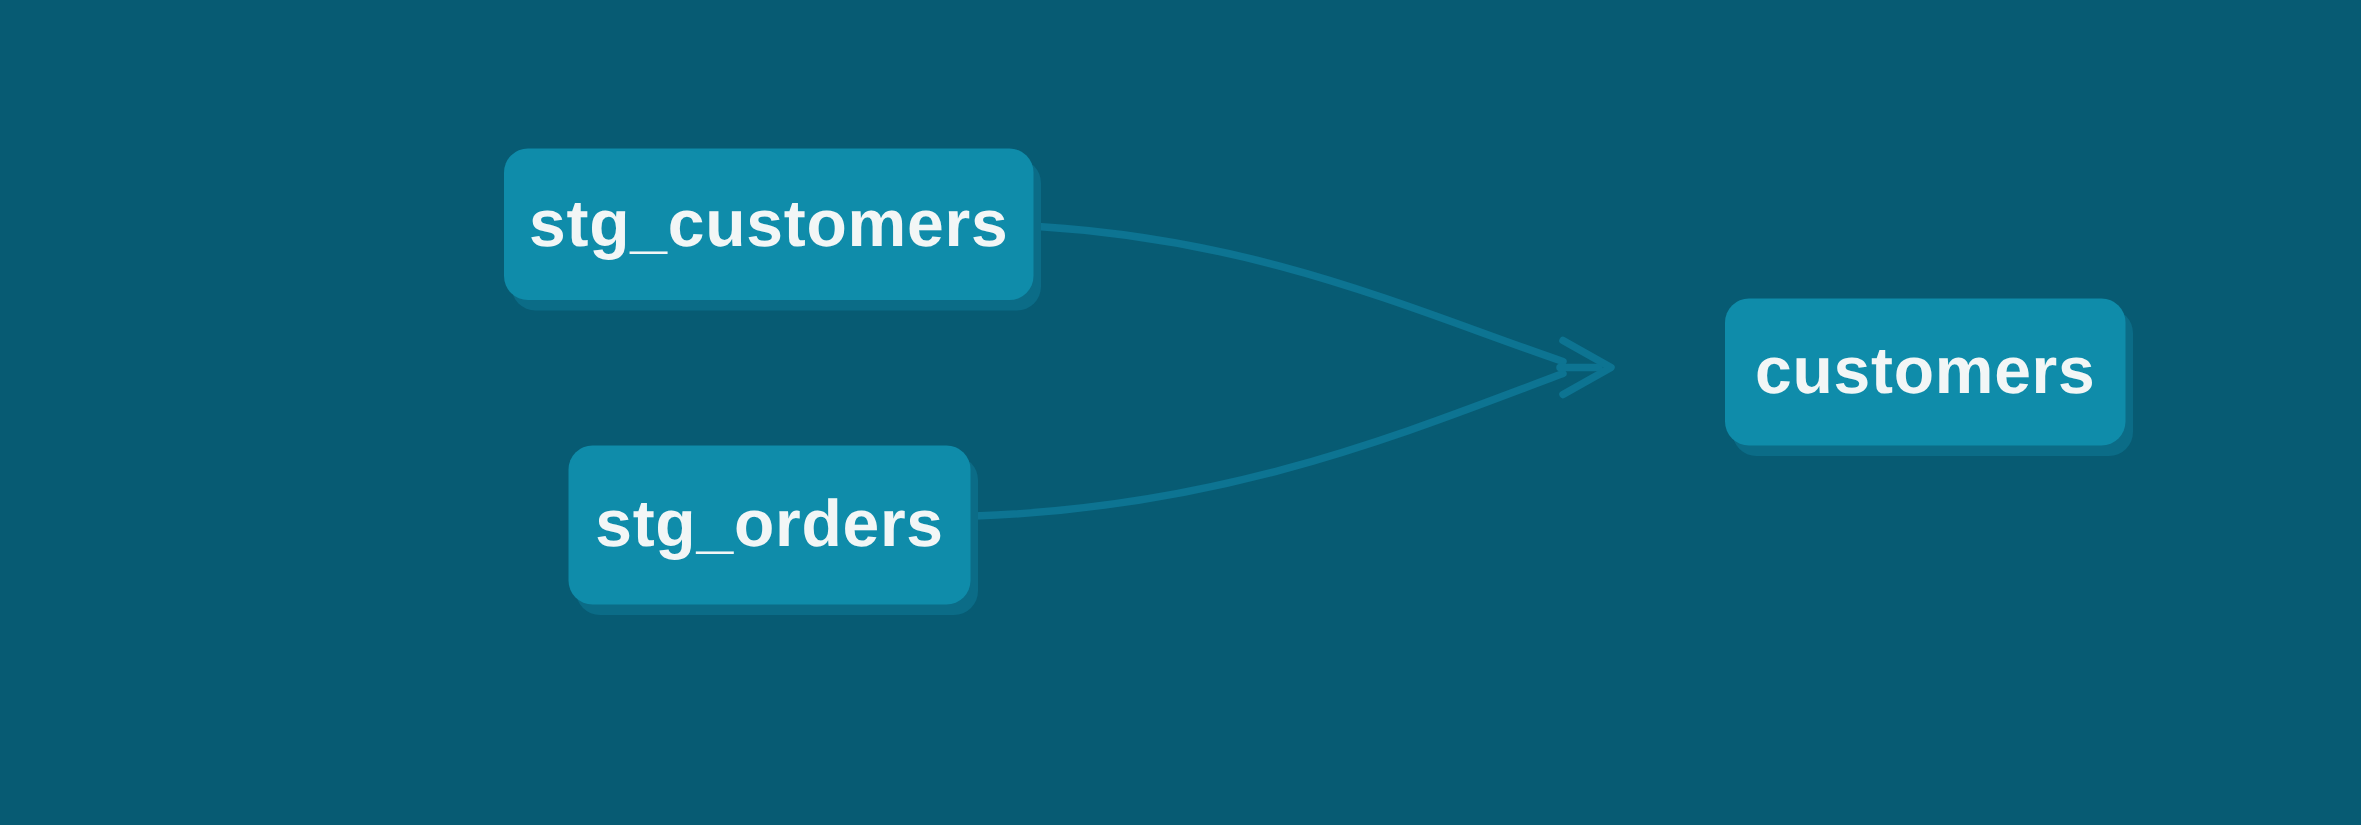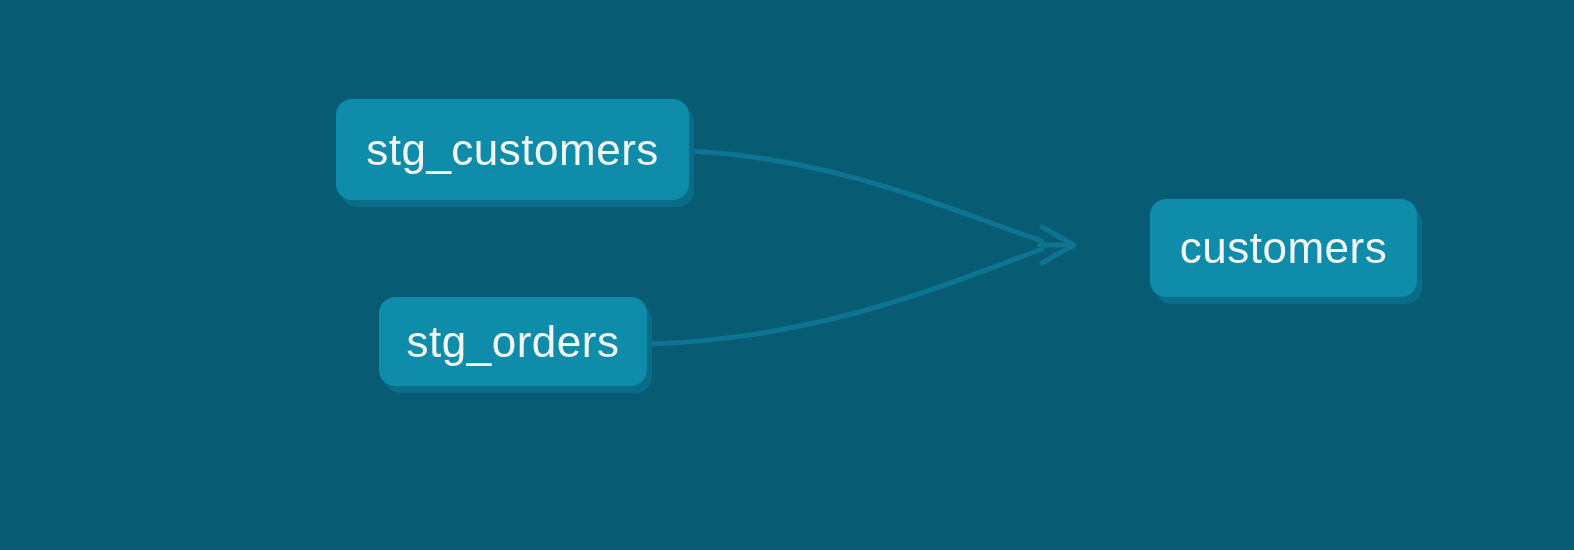--- a/index.html
+++ b/index.html
@@ -32,27 +32,27 @@
   .node {
     position: absolute;
     display: flex;
     align-items: center;
     justify-content: center;
     background: #0f8caa;
     color: #f2f6f6;
     border-radius: 16px;
     box-shadow: 5px 7px 0 #0b6c87;
     font-size: 44px;
-    font-weight: 400;
+    font-weight: 700;
     letter-spacing: 0.5px;
     cursor: pointer;
     user-select: none;
   }
   .node-stg-customers { left: 336px; top: 99px;  width: 353px; height: 101px; }
-  .node-stg-orders    { left: 379px; top: 297px; width: 268px; height: 89px; }
+  .node-stg-orders    { left: 379px; top: 297px; width: 268px; height: 106px; }
   .node-customers     { left: 1150px; top: 199px; width: 267px; height: 98px; }
   .node-label {
     pointer-events: none;
     white-space: nowrap;
   }
 </style>
 </head>
 <body>
 
 <div class="canvas">

